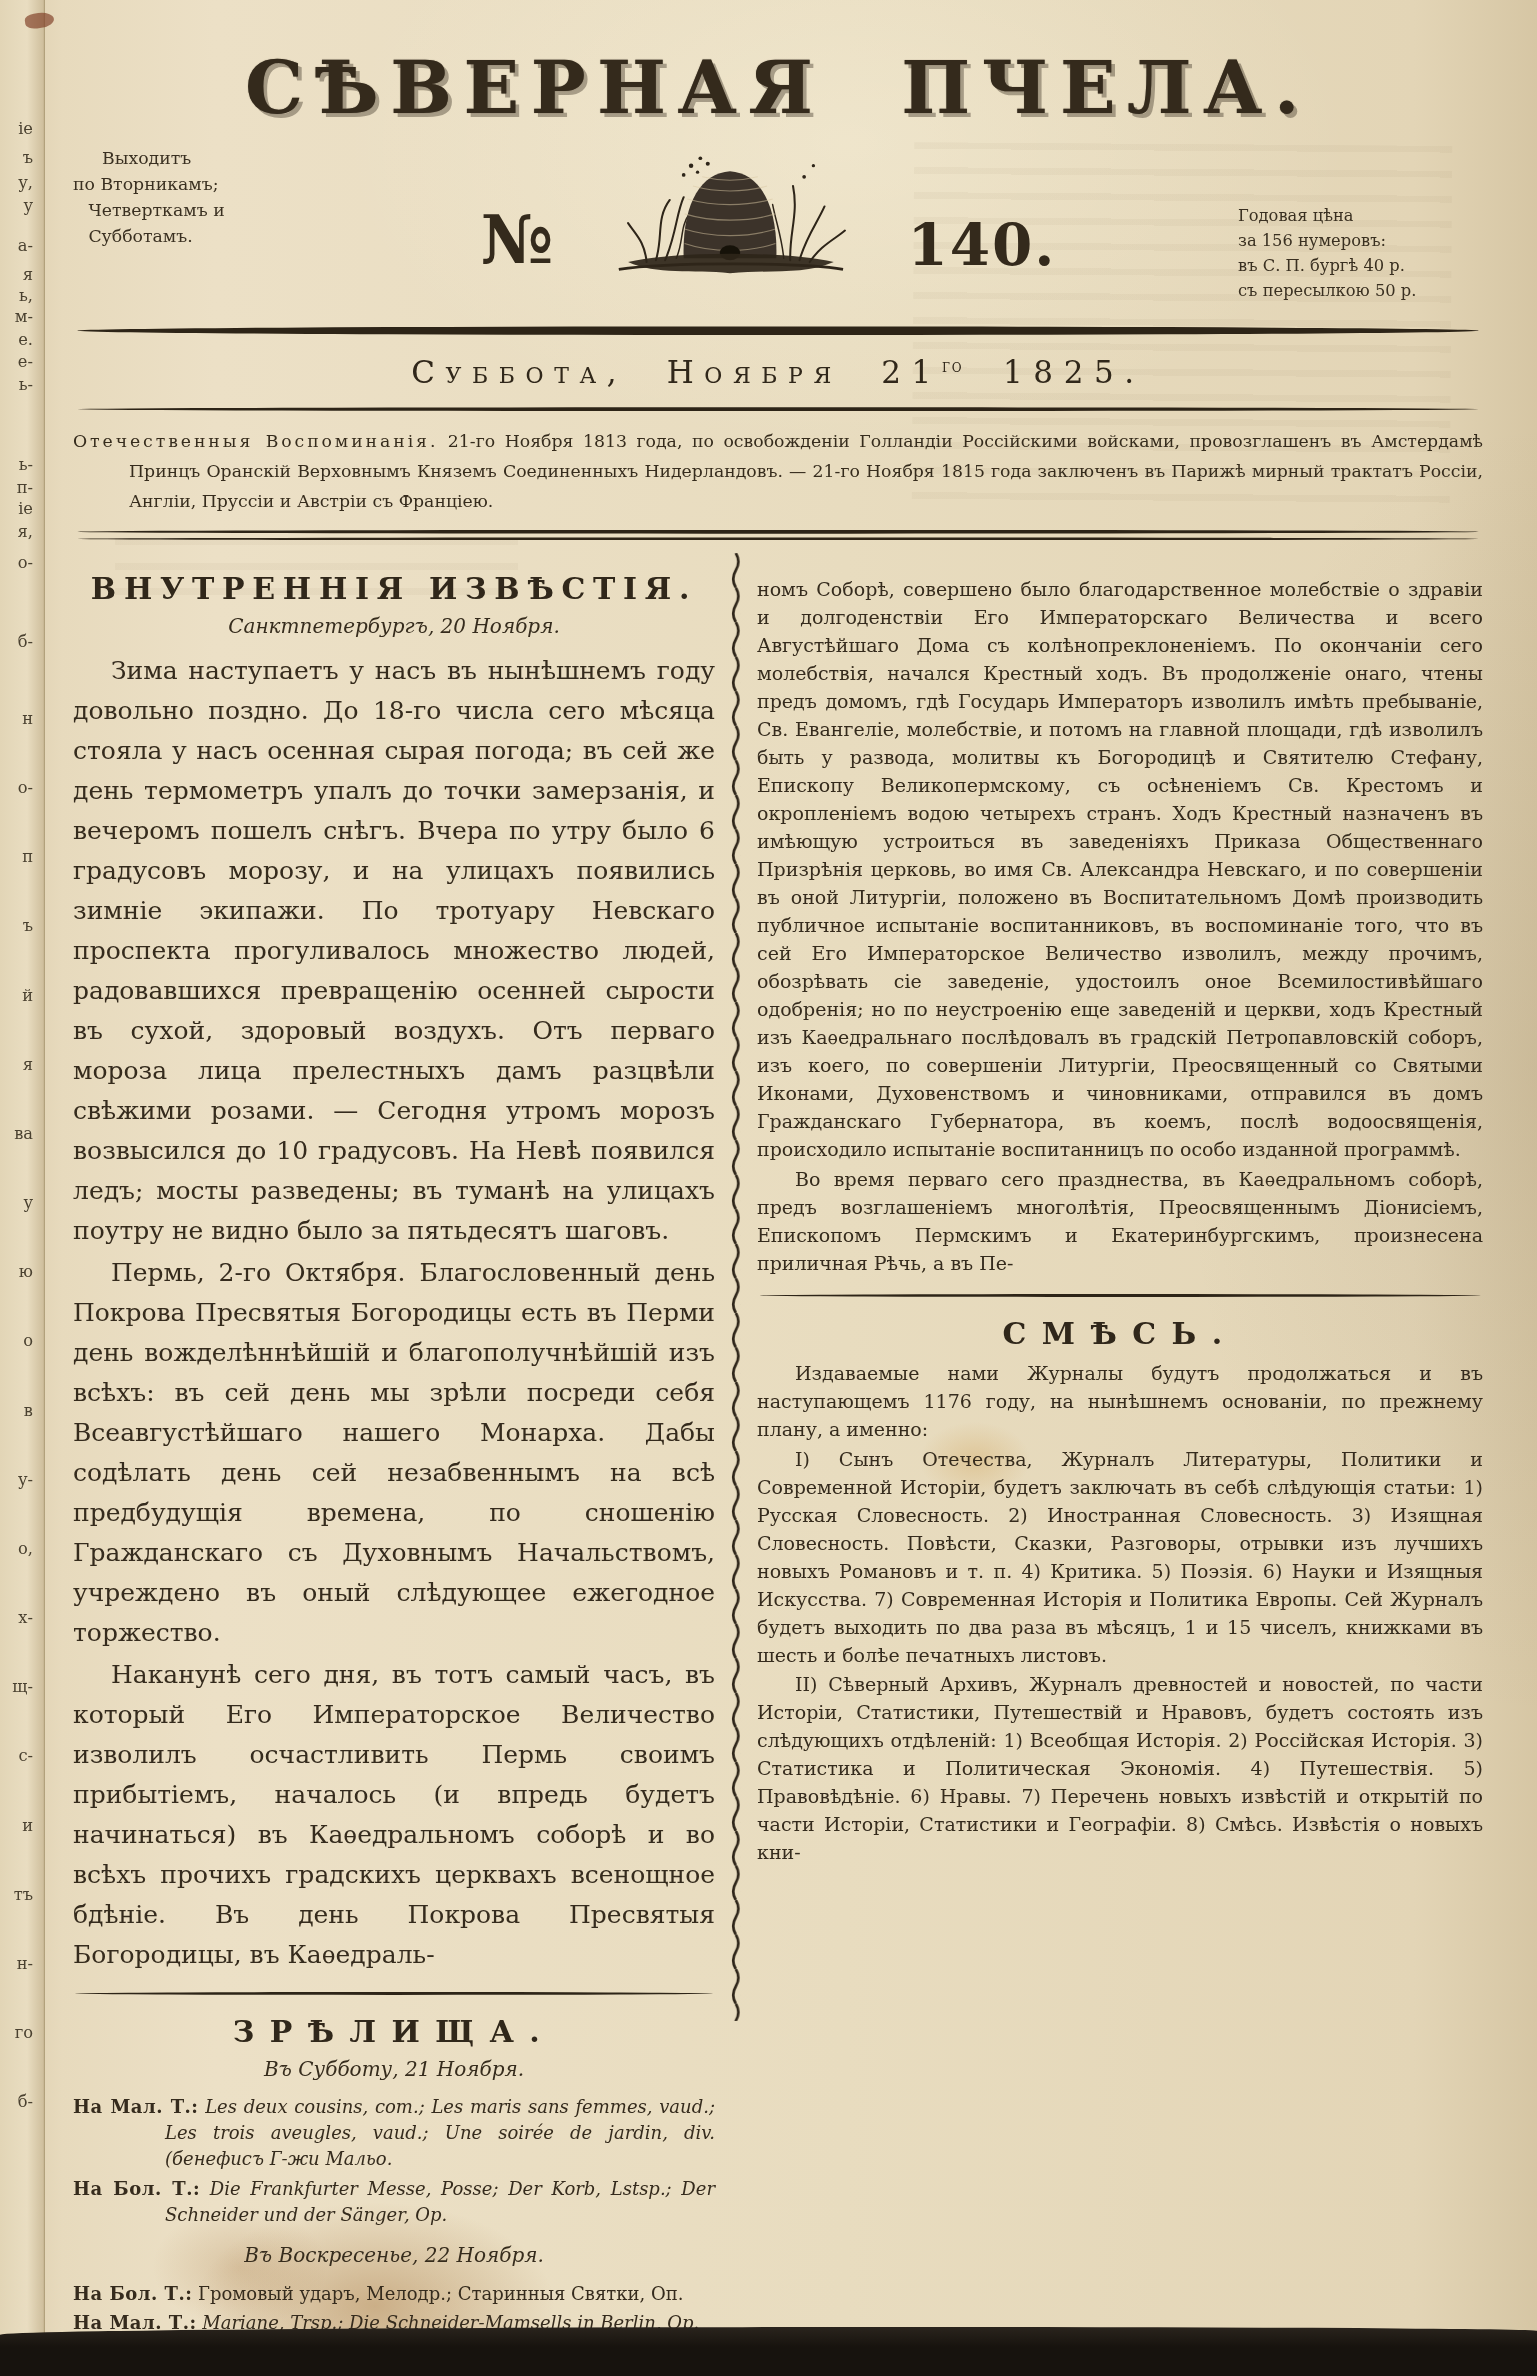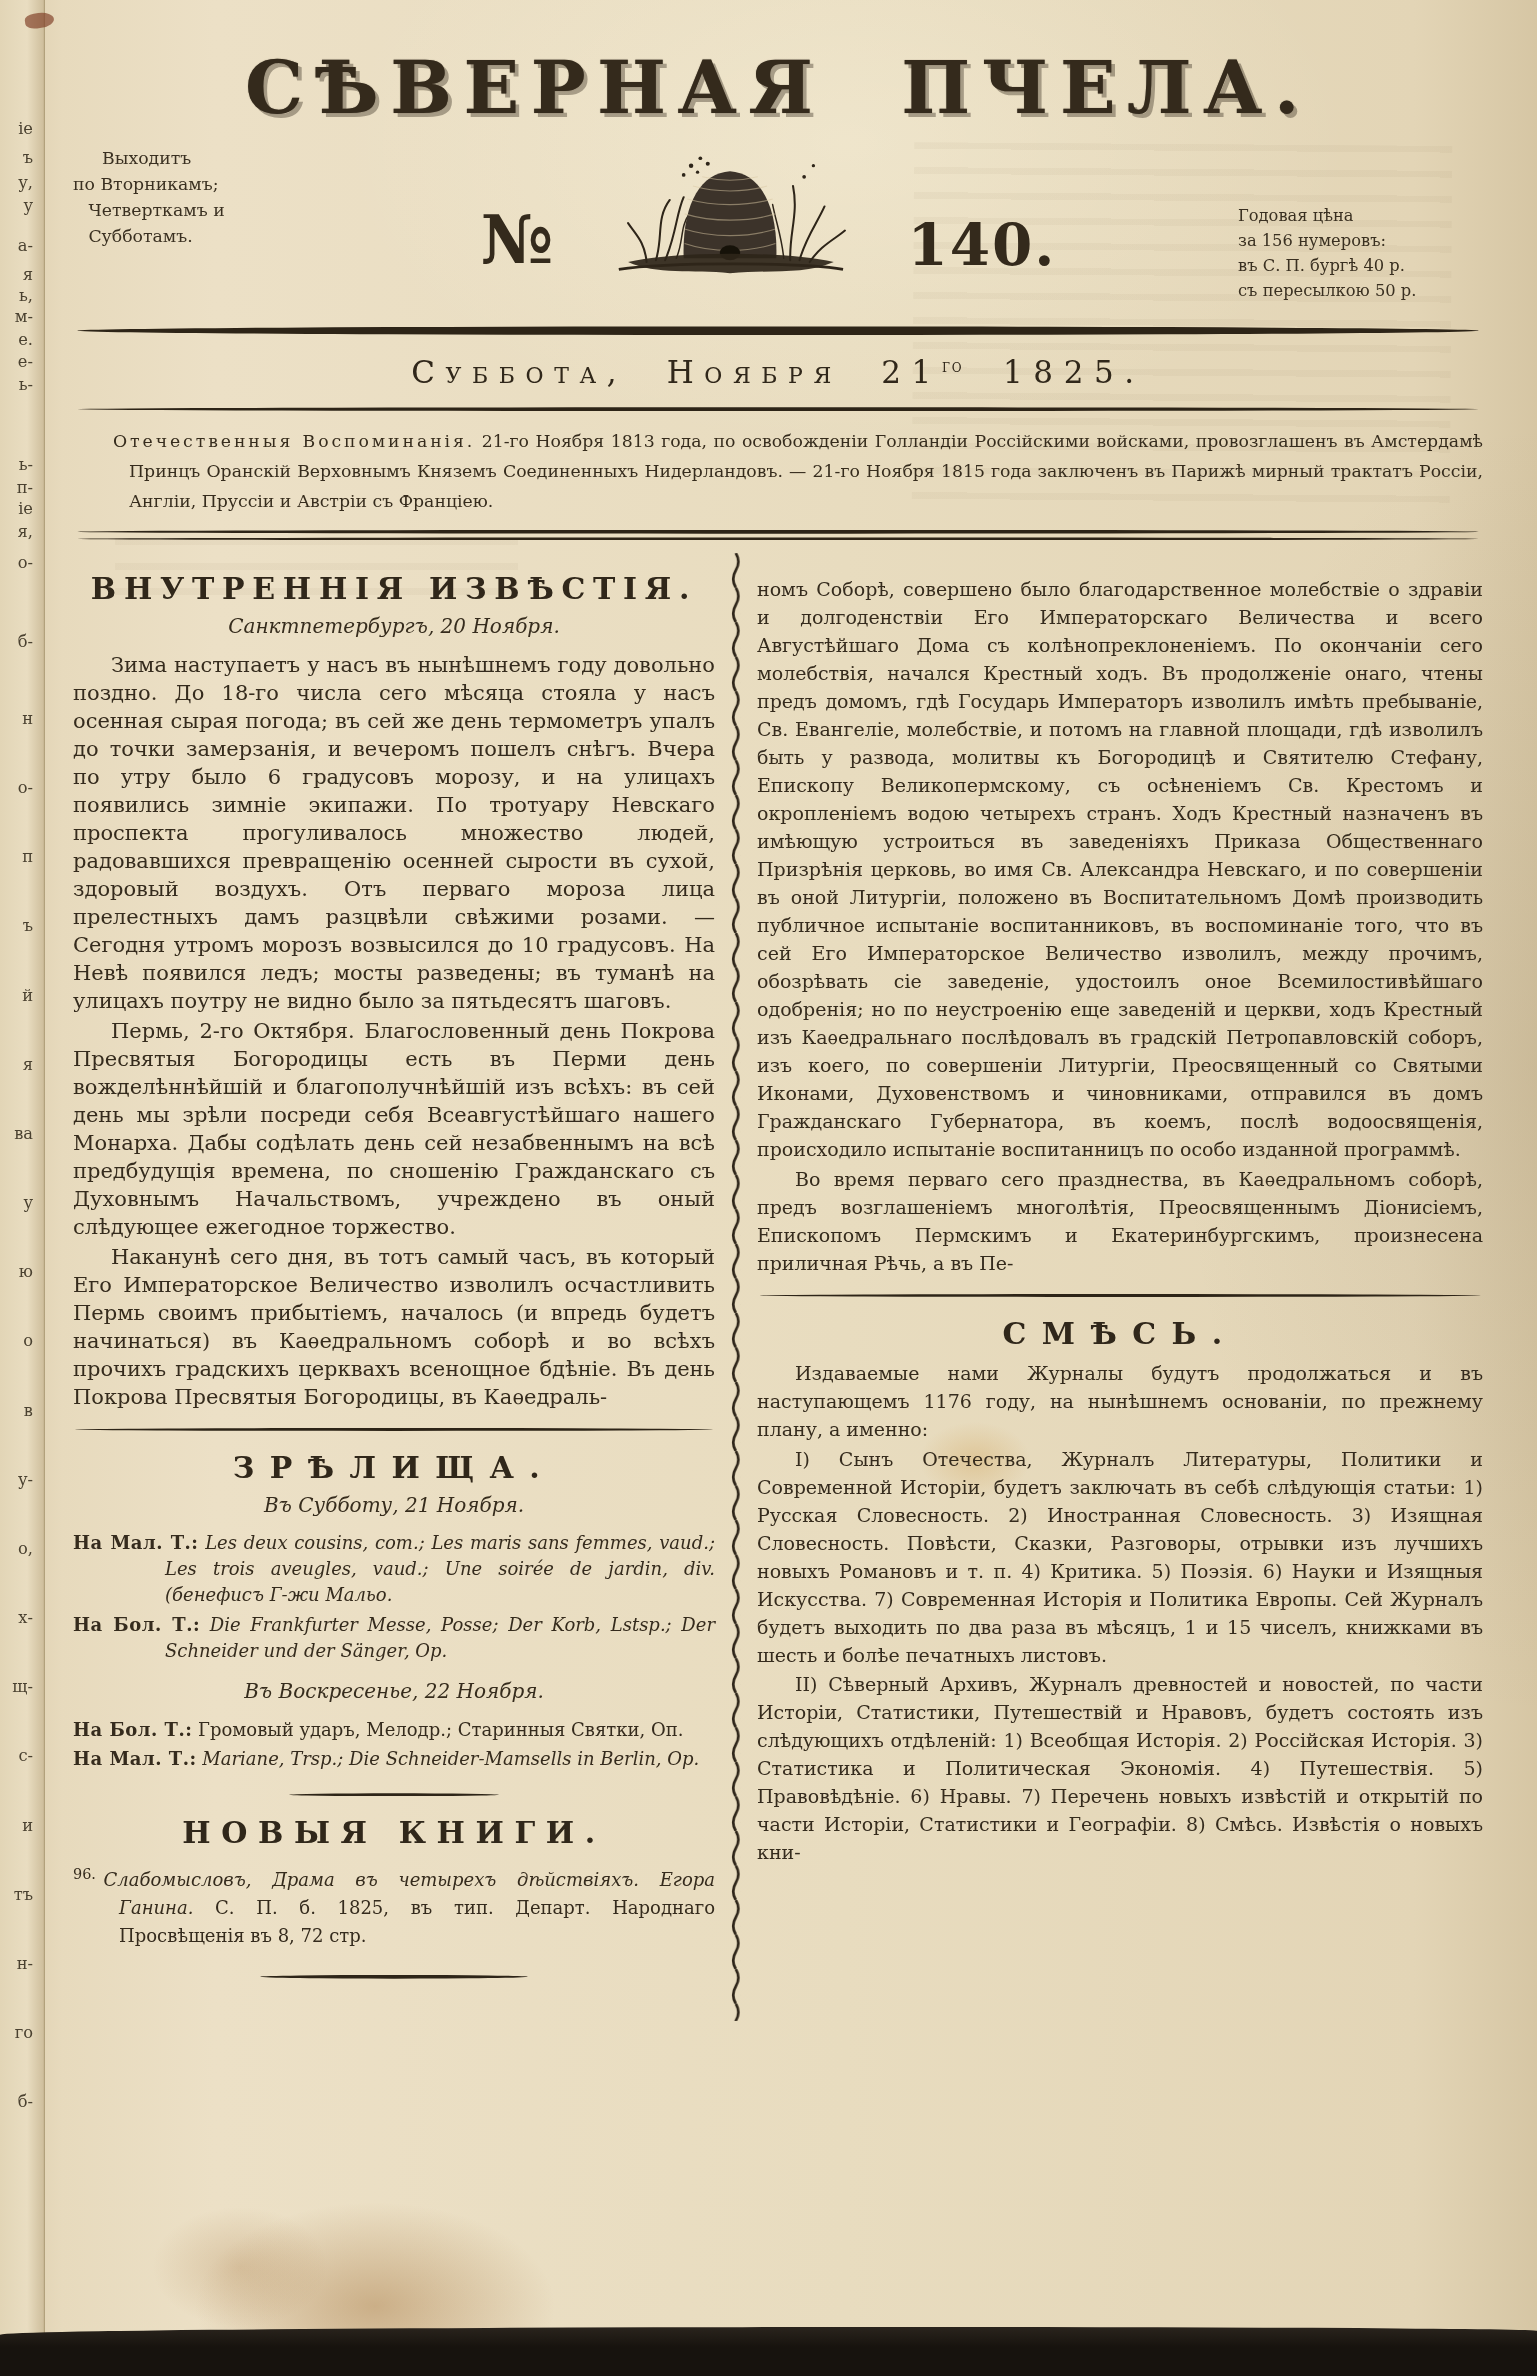--- a/index.html
+++ b/index.html
@@ -67,36 +67,36 @@
 
   
   .date-line{
     margin-top:19px;text-align:center;
     font-variant:small-caps;font-size:31px;letter-spacing:10.6px;word-spacing:19px;
     color:#30271a;
   }
   .date-line sup{font-size:17.3px;letter-spacing:1.9px;}
   .memorial{margin:15.4px 0 13.4px;font-size:17.3px;line-height:30px;text-align:justify;
     padding-left:56px;text-indent:-56px;color:#362c1d;}
-  .memorial .lead{letter-spacing:2.9px;margin-left:40px;}
+  .memorial .lead{letter-spacing:2.9px;}
 
   
   .columns{display:flex;margin-top:11.5px;}
   .col-left{width:642px;}
   .col-div{width:42px;display:flex;justify-content:center;}
   .col-right{width:726px;}
   .col-div svg{display:block;}
 
   h2.sec{
     font-size:30px;font-weight:600;text-align:center;color:#30271a;
     margin:19px 0 7.7px;letter-spacing:7.7px;white-space:nowrap;
   }
   h2.sec.wide{letter-spacing:15.4px;}
   .dateline{font-style:italic;font-size:20px;text-align:center;margin:1.9px 0 13.4px;color:#362c1d;}
-  .body-p{font-size:21px;line-height:28px;text-align:justify;text-indent:38px;margin:0 0 1.9px;}
+  .body-p{font-size:25px;line-height:40px;text-align:justify;text-indent:38px;margin:0 0 1.9px;}
   .body-p.noindent{text-indent:0;}
   .col-right .body-p{font-size:19px;line-height:28px;}
 
   .entry{font-size:18px;line-height:26px;text-align:justify;
     padding-left:92px;text-indent:-92px;margin:0 0 3.8px;}
   .entry .e-label{font-weight:bold;font-style:normal;letter-spacing:0.5px;}
   .entry .e-text{font-style:italic;}
   .entry .e-text.upright{font-style:normal;}
 
   .book{font-size:18px;line-height:28px;text-align:justify;

